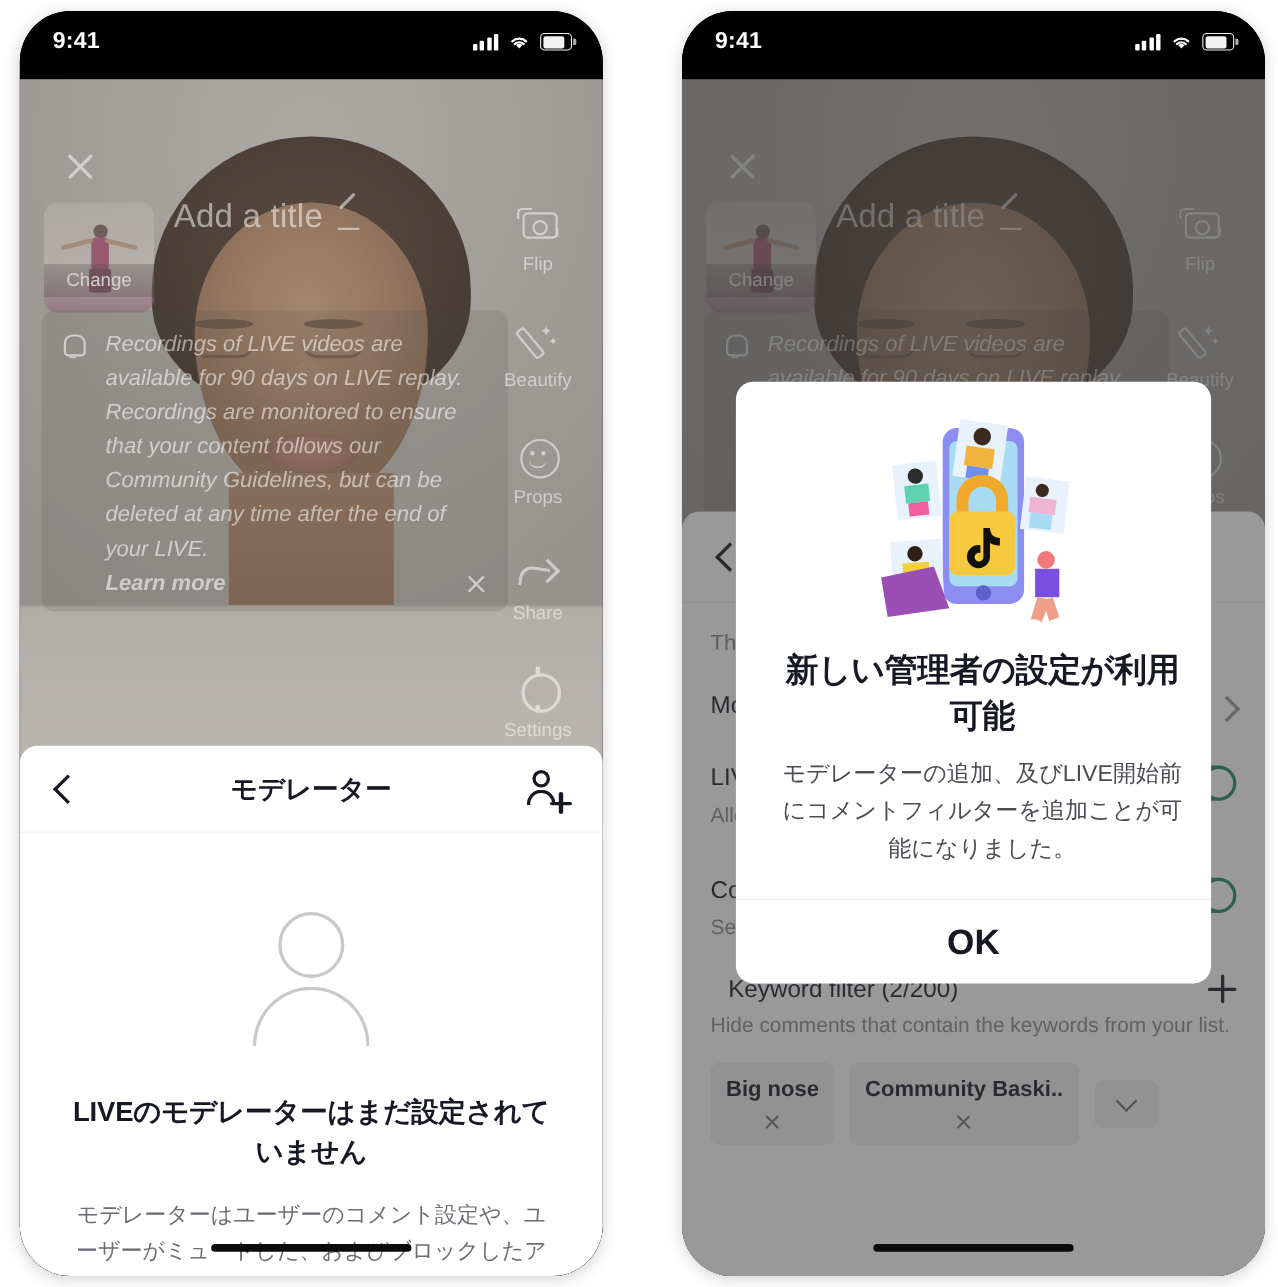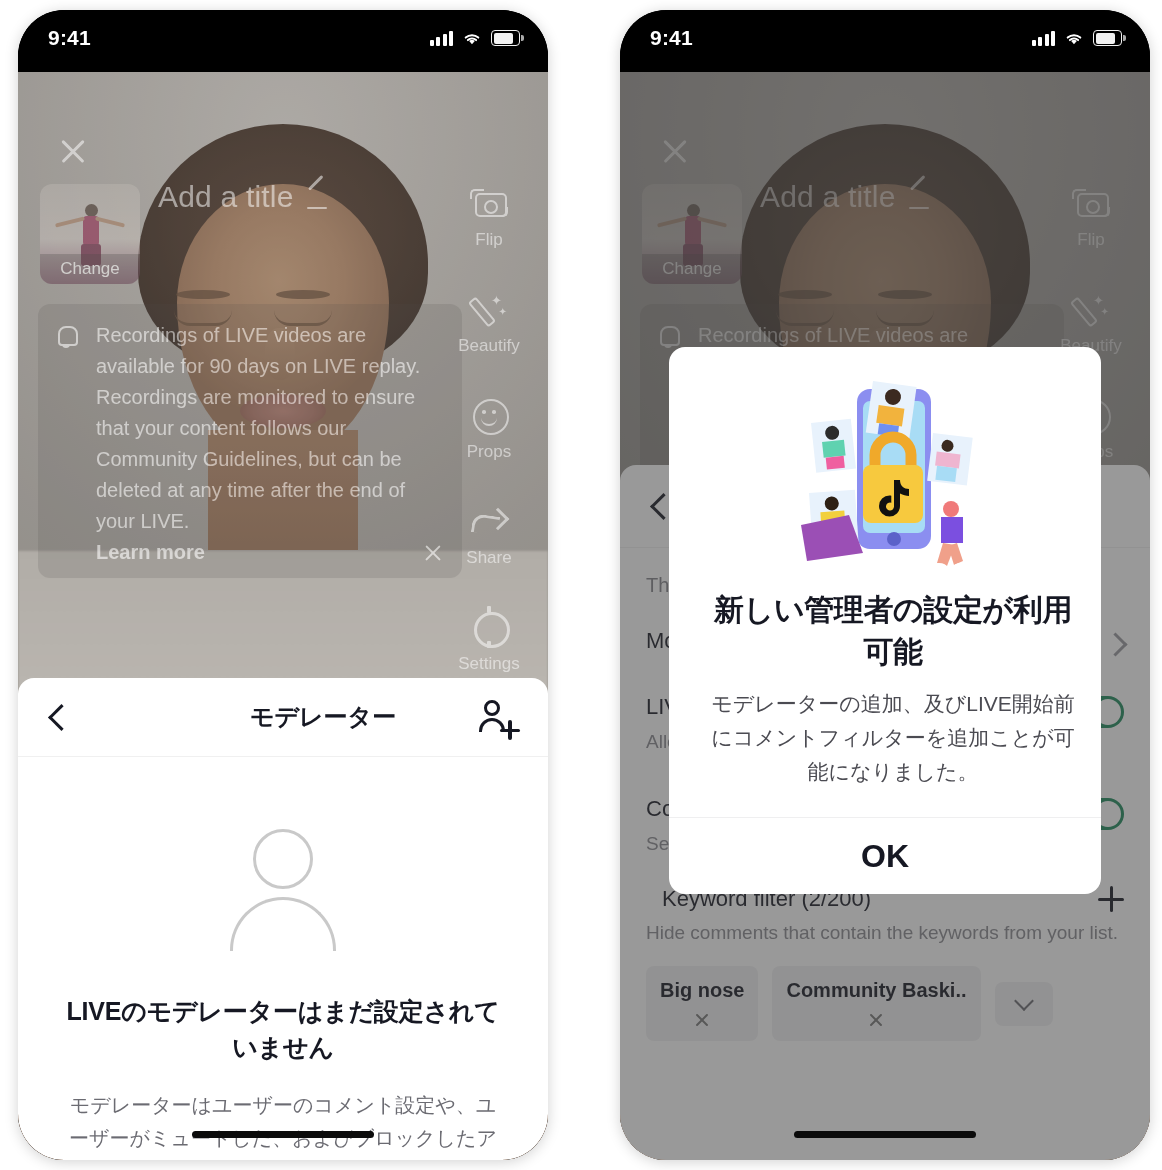--- a/index.html
+++ b/index.html
@@ -92,31 +92,31 @@
   .thumb{position:absolute;left:22px;top:112px;width:100px;height:100px;border-radius:12px;overflow:hidden;
     background:linear-gradient(180deg,#b9b4ae 0%,#c6c0ba 55%,#8e5a73 100%);}
   .thumb .yg-fig{position:absolute;left:50%;top:18px;transform:translateX(-50%);
     width:66px;height:58px;}
   .thumb .yg-head{position:absolute;left:28px;top:2px;width:13px;height:13px;border-radius:50%;background:#3b2a20;}
   .thumb .yg-body{position:absolute;left:26px;top:14px;width:16px;height:30px;background:#8e1e47;border-radius:4px;}
   .thumb .yg-arm{position:absolute;top:18px;width:30px;height:4px;background:#a87b5c;border-radius:3px;}
   .thumb .yg-arm.l{left:-2px;transform:rotate(-14deg);}
   .thumb .yg-arm.r{right:-2px;transform:rotate(14deg);}
   .thumb .yg-legs{position:absolute;left:24px;top:42px;width:20px;height:22px;background:#5e1030;border-radius:3px;}
-  .thumb-label{position:absolute;left:0;right:0;bottom:0;height:30px;line-height:30px;
+  .thumb-label{position:absolute;left:0;right:0;bottom:14px;height:30px;line-height:30px;
     text-align:center;color:#fff;font-size:17px;background:rgba(0,0,0,.28);}
 
   .title-row{position:absolute;left:140px;top:108px;display:flex;align-items:center;gap:12px;color:#fff;}
   .title-row .t{font-size:30px;font-weight:500;letter-spacing:.2px;}
   .pencil{width:25px;height:25px;position:relative;}
   .pencil:before{content:"";position:absolute;left:3px;top:3px;width:19px;height:3px;background:#fff;border-radius:2px;transform:rotate(-45deg);transform-origin:left center;}
   .pencil:after{content:"";position:absolute;left:1px;bottom:1px;width:20px;height:2px;background:#fff;border-radius:1px;}
 
-  .notice{position:absolute;left:20px;top:232px;width:424px;border-radius:12px;
-    background:rgba(80,76,72,.30);padding:16px 14px 14px 14px;box-sizing:border-box;}
+  .notice{position:absolute;left:20px;top:210px;width:424px;border-radius:12px;
+    background:rgba(80,76,72,.30);padding:16px 14px 14px 14px;box-sizing:border-box;font-style:italic;}
   .notice .bell{position:absolute;left:18px;top:22px;width:20px;height:22px;}
   .notice .bell .b{position:absolute;left:2px;top:0;width:16px;height:16px;border:2.2px solid #fff;border-radius:8px 8px 4px 4px;}
   .notice .bell .c{position:absolute;left:6px;bottom:0;width:8px;height:4px;border-bottom:2.2px solid #fff;border-radius:0 0 6px 6px;}
   .notice p{margin:0;color:#fff;font-size:20px;line-height:31px;padding-left:44px;}
   .notice .learn{margin-top:4px;color:#fff;font-size:20px;font-weight:600;padding-left:44px;}
   .notice .nx{position:absolute;right:18px;bottom:14px;width:22px;height:22px;}
   .notice .nx:before,.notice .nx:after{content:"";position:absolute;left:1px;top:10px;width:20px;height:2.2px;background:#fff;border-radius:2px;}
   .notice .nx:before{transform:rotate(45deg)}.notice .nx:after{transform:rotate(-45deg)}
 
   .nonprofit{position:absolute;left:20px;top:392px;display:flex;align-items:center;gap:14px;
@@ -156,21 +156,21 @@
   .ic-set .t i:nth-child(2){top:35px}
 
   
   .sheet{
     position:absolute;left:0;right:0;bottom:0;top:668px;background:#fff;
     border-radius:16px 16px 46px 46px;z-index:25;overflow:hidden;
   }
   .sheet-head{position:relative;height:78px;border-bottom:1px solid #f0f0f0;}
   .sheet-back{position:absolute;left:26px;top:50%;transform:translateY(-50%);width:30px;height:30px;}
   .sheet-back:before{content:"";position:absolute;left:8px;top:6px;width:16px;height:16px;border-left:3.4px solid #161823;border-bottom:3.4px solid #161823;transform:rotate(45deg);}
-  .sheet-title{position:absolute;left:50%;top:50%;transform:translate(-50%,-50%);font-size:24px;font-weight:700;color:#161823;white-space:nowrap;margin-left:40px;}
+  .sheet-title{position:absolute;left:50%;top:50%;transform:translate(-50%,-50%);font-size:24px;font-weight:700;color:#161823;white-space:nowrap;}
   .sheet-add{position:absolute;right:26px;top:50%;transform:translateY(-50%);width:44px;height:38px;}
   .sheet-add .hd{position:absolute;left:6px;top:2px;width:16px;height:16px;border:3px solid #161823;border-radius:50%;box-sizing:border-box;}
   .sheet-add .bd{position:absolute;left:1px;top:20px;width:26px;height:14px;border:3px solid #161823;border-bottom:none;border-radius:14px 14px 0 0;box-sizing:border-box;}
   .sheet-add .pv{position:absolute;right:2px;bottom:4px;width:20px;height:3.2px;background:#161823;border-radius:2px;}
   .sheet-add .ph{position:absolute;right:10.4px;bottom:-4.4px;width:3.2px;height:20px;background:#161823;border-radius:2px;}
 
   .empty{padding:72px 44px 0 44px;text-align:center;}
   .avatar{width:122px;height:122px;margin:0 auto 42px auto;position:relative;}
   .avatar .hd{position:absolute;left:31px;top:0;width:60px;height:60px;border:3.4px solid #c9c9c9;border-radius:50%;box-sizing:border-box;}
   .avatar .bd{position:absolute;left:8px;top:68px;width:106px;height:54px;border:3.4px solid #c9c9c9;border-bottom:none;border-radius:56px 56px 0 0;box-sizing:border-box;}

